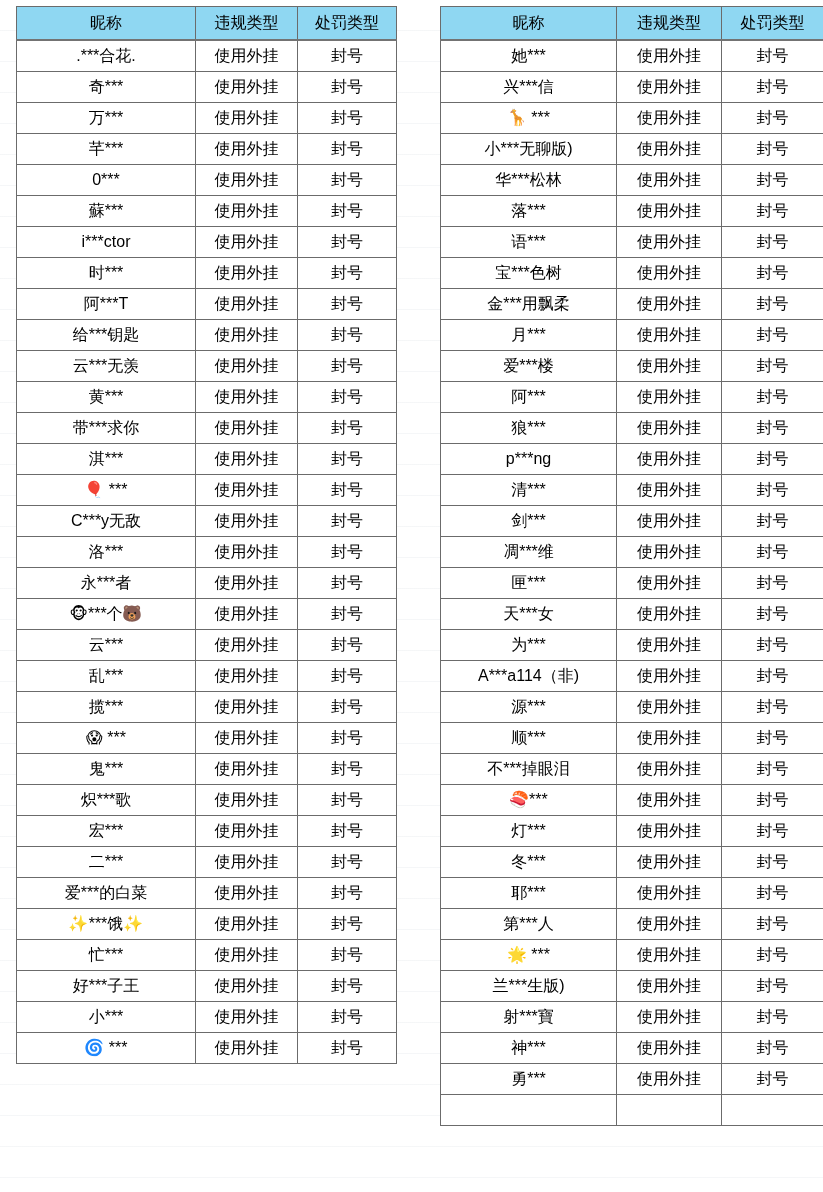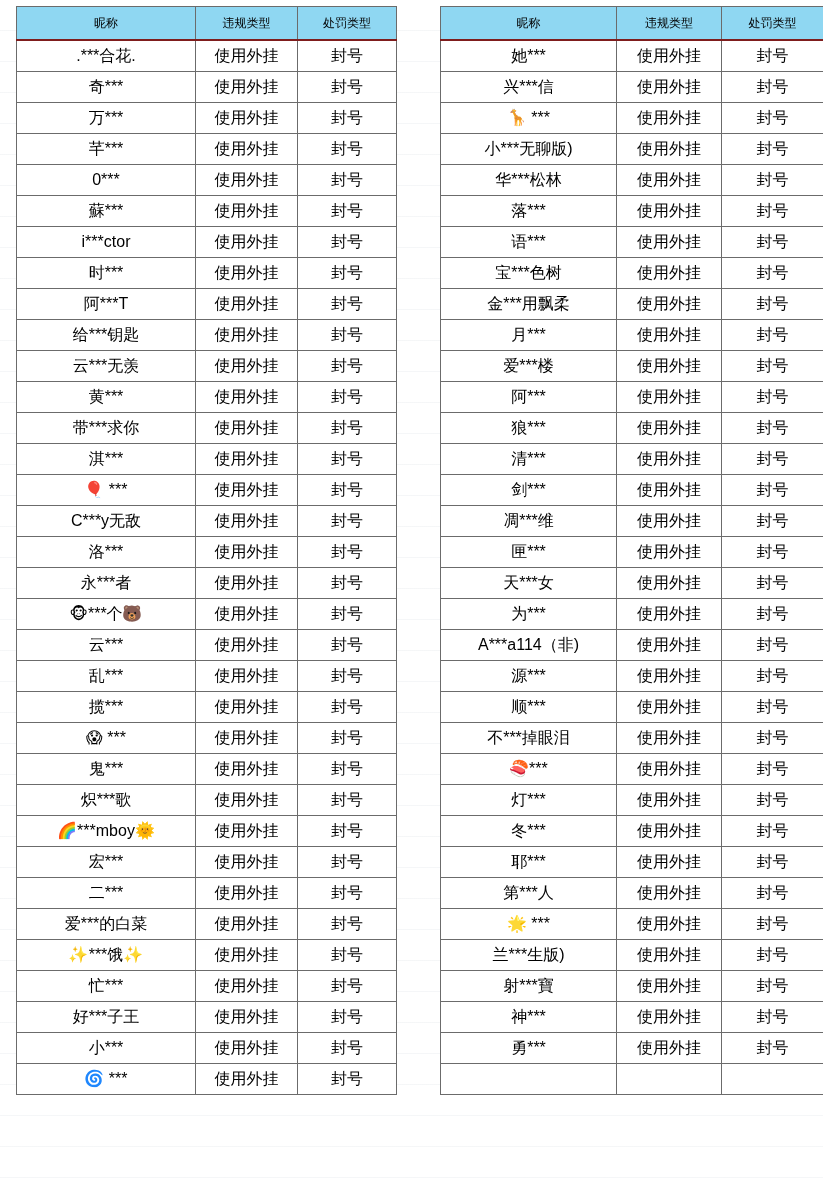--- a/index.html
+++ b/index.html
@@ -59,24 +59,24 @@
     font-size: 16px;
     font-weight: 400;
     padding: 0 2px;
     background: #ffffff;
     white-space: nowrap;
     overflow: hidden;
   }
 
   table.punish thead th {
     background: #8fd7f2;
-    font-size: 12px;
+    font-size: 16px;
     font-weight: 400;
     height: 32px;
-    border-bottom: 2px solid #7f1d1d;
+    border-bottom: 2px solid #737373;
   }
 
   
   .left  col.c-nick { width: 179px; }
   .left  col.c-type { width: 102px; }
   .left  col.c-pen  { width: 99px;  }
   .right col.c-nick { width: 176px; }
   .right col.c-type { width: 105px; }
   .right col.c-pen  { width: 102px; }
 
@@ -224,25 +224,20 @@
             <td class="nick-cell">鬼***</td>
             <td>使用外挂</td>
             <td>封号</td>
           </tr>
           <tr>
             <td class="nick-cell">炽***歌</td>
             <td>使用外挂</td>
             <td>封号</td>
           </tr>
           <tr>
-            <td class="nick-cell">🌈***mboy🌞</td>
-            <td>使用外挂</td>
-            <td>封号</td>
-          </tr>
-          <tr>
             <td class="nick-cell">宏***</td>
             <td>使用外挂</td>
             <td>封号</td>
           </tr>
           <tr>
             <td class="nick-cell">二***</td>
             <td>使用外挂</td>
             <td>封号</td>
           </tr>
           <tr>
@@ -355,20 +350,25 @@
             <td class="nick-cell">阿***</td>
             <td>使用外挂</td>
             <td>封号</td>
           </tr>
           <tr>
             <td class="nick-cell">狼***</td>
             <td>使用外挂</td>
             <td>封号</td>
           </tr>
           <tr>
+            <td class="nick-cell">p***ng</td>
+            <td>使用外挂</td>
+            <td>封号</td>
+          </tr>
+          <tr>
             <td class="nick-cell">清***</td>
             <td>使用外挂</td>
             <td>封号</td>
           </tr>
           <tr>
             <td class="nick-cell">剑***</td>
             <td>使用外挂</td>
             <td>封号</td>
           </tr>
           <tr>

